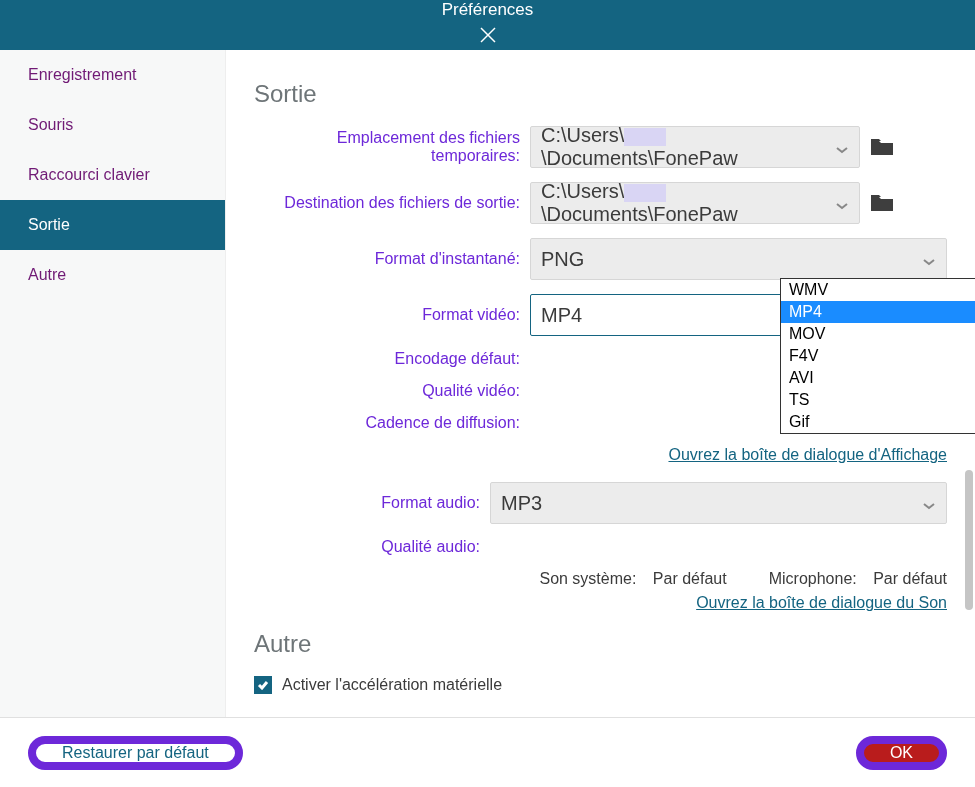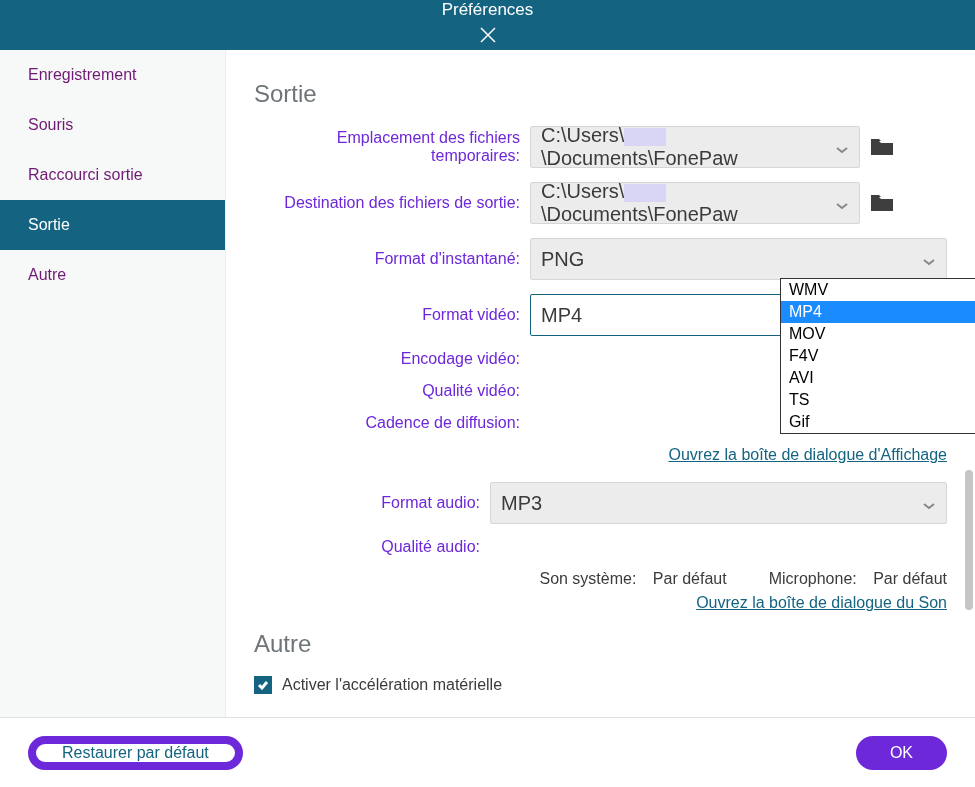--- a/index.html
+++ b/index.html
@@ -65,21 +65,21 @@
   .footer {
     height: 70px; border-top: 1px solid #e0e0e0; display: flex;
     align-items: center; padding: 0 28px; justify-content: space-between;
     background: #fff;
   }
   .btn {
     height: 34px; border-radius: 17px; padding: 0 26px; font-size: 16px;
     display: flex; align-items: center; justify-content: center; cursor: pointer;
     border: 8px solid #6d28d9; color: #146481; background: #fff;
   }
-  .btn.primary { background: #6d28d9; color: #fff; }
+  .btn.primary { background: #b91c1c; color: #fff; }
   .footer-right { display: flex; gap: 16px; }
   .scroll-ind {
     position: absolute; right: 2px; top: 420px; width: 8px; height: 140px;
     background: #c5c5c5; border-radius: 4px;
   }
   .redact { display:inline-block; width:42px; height:18px; background:#d9d5f4; vertical-align:middle; }
 </style>
 </head>
 <body>
 
@@ -98,21 +98,21 @@
   <div class="body">
 
     <div class="sidebar">
       <div class="sidebar-item">
           <span>Enregistrement</span>
         </div>
       <div class="sidebar-item">
           <span>Souris</span>
         </div>
       <div class="sidebar-item">
-          <span>Raccourci sortie</span>
+          <span>Raccourci clavier</span>
         </div>
       <div class="sidebar-item active">
           <span>Sortie</span>
         </div>
       <div class="sidebar-item">
           <span>Autre</span>
         </div>
     </div>
 
     <div class="main">
@@ -167,21 +167,21 @@
         <div class="row-label">Format vidéo:</div>
         <div class="select open">
           <span>MP4</span>
           <span class="chev"><svg width="14" height="8" viewBox="0 0 14 8">
                 <polyline points="2,2 7,6 12,2"></polyline>
               </svg></span>
         </div>
       </div>
 
       <div class="row">
-        <div class="row-label">Encodage vidéo:</div>
+        <div class="row-label">Encodage défaut:</div>
       </div>
       <div class="row">
         <div class="row-label">Qualité vidéo:</div>
       </div>
       <div class="row">
         <div class="row-label">Cadence de diffusion:</div>
       </div>
 
       <div class="link-row">
         <span class="link">Ouvrez la boîte de dialogue d'Affichage</span>

